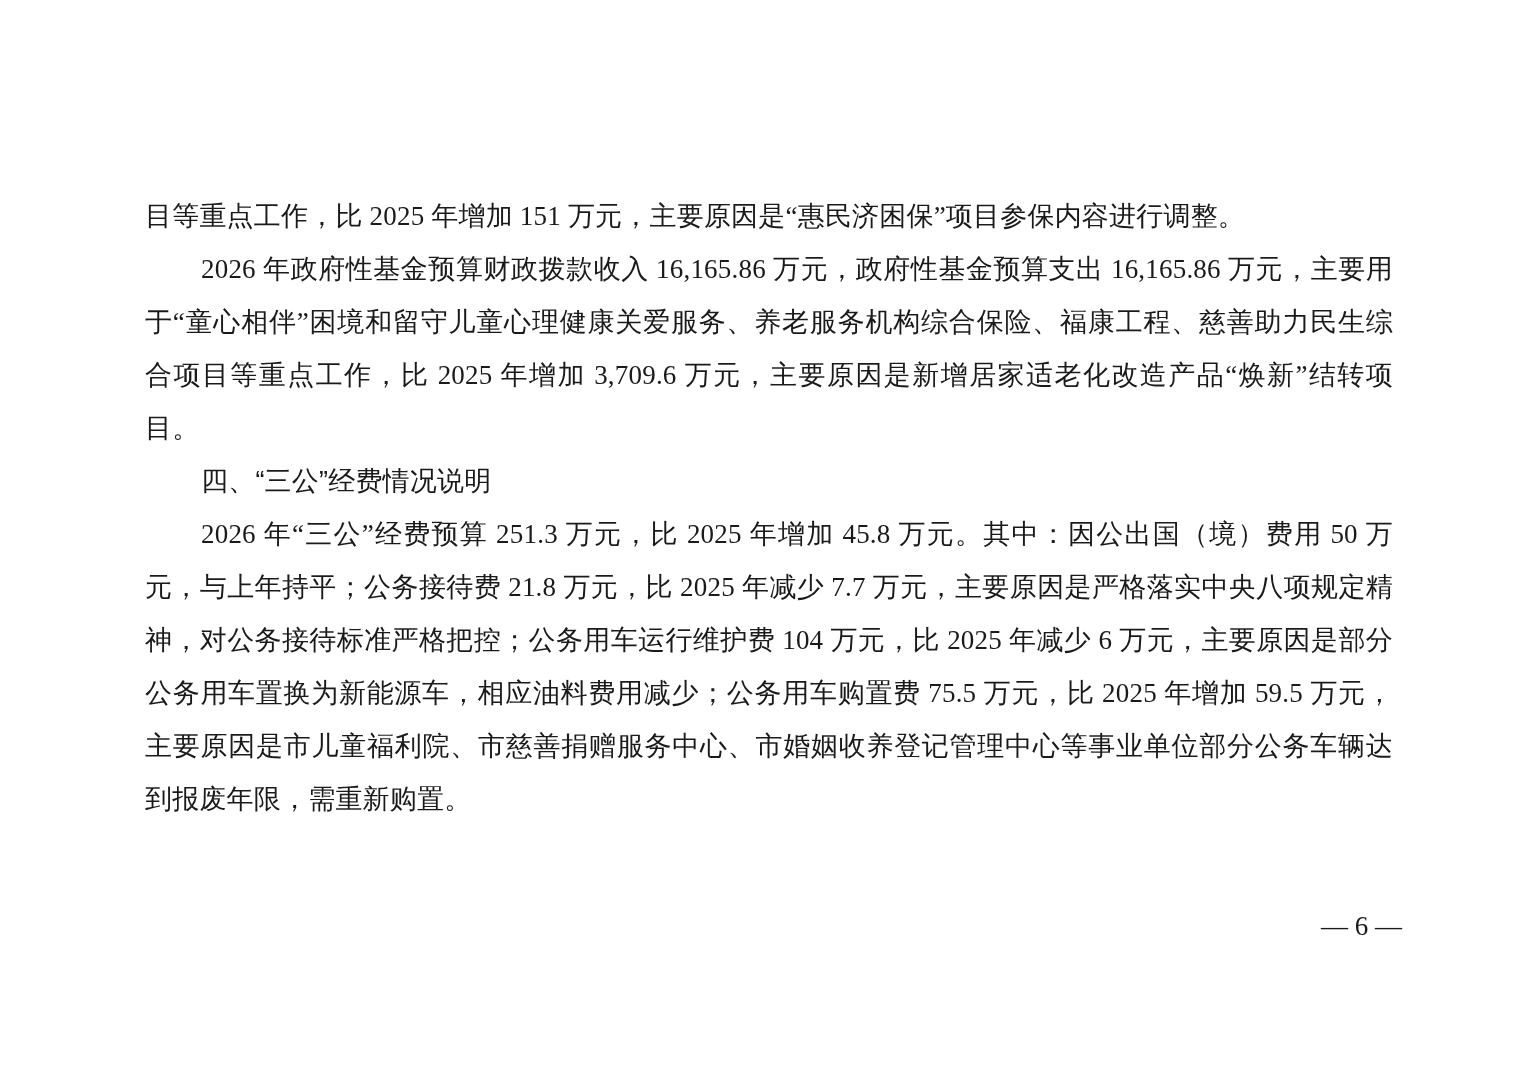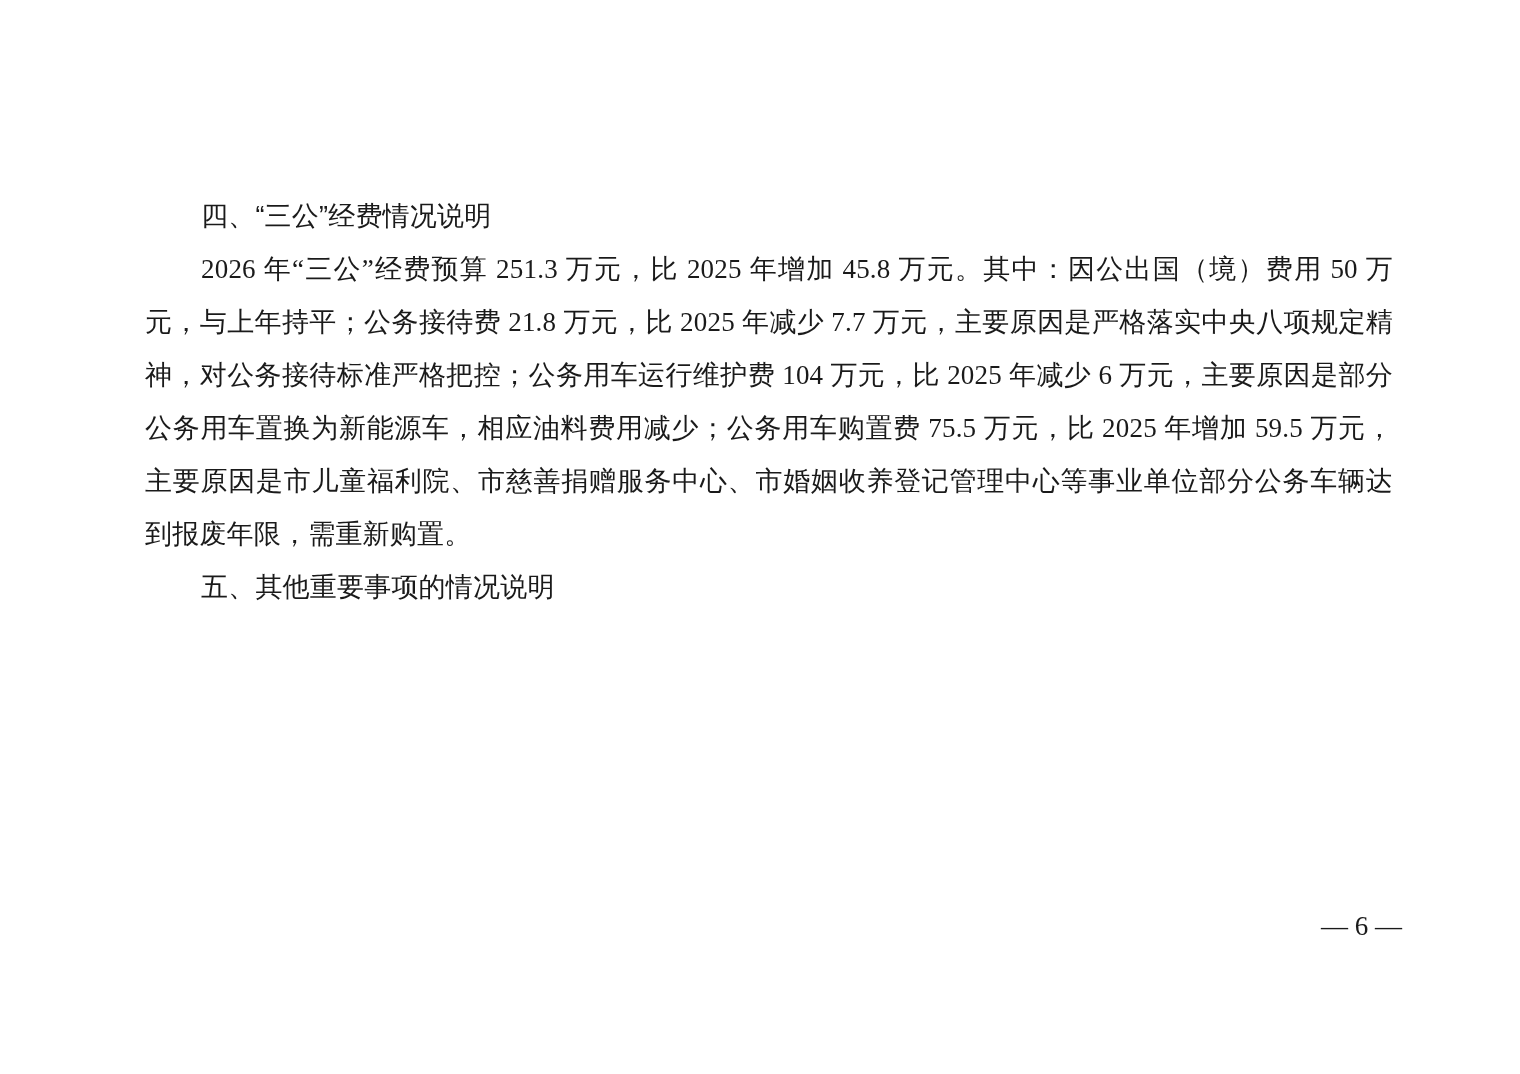--- a/index.html
+++ b/index.html
@@ -49,18 +49,19 @@
     font-size: 27px;
     line-height: 36px;
     font-family: "Liberation Serif", "DejaVu Serif", serif;
   }
 </style>
 </head>
 <body>
 
 <div class="page">
   <div class="content">
+    <p class="body-text">目等重点工作，比 2025 年增加 151 万元，主要原因是“惠民济困保”项目参保内容进行调整。</p>
+    <p class="indent body-text">2026 年政府性基金预算财政拨款收入 16,165.86 万元，政府性基金预算支出 16,165.86 万元，主要用于“童心相伴”困境和留守儿童心理健康关爱服务、养老服务机构综合保险、福康工程、慈善助力民生综合项目等重点工作，比 2025 年增加 3,709.6 万元，主要原因是新增居家适老化改造产品“焕新”结转项目。</p>
     <h2 class="heading">四、“三公”经费情况说明</h2>
     <p class="indent body-text">2026 年“三公”经费预算 251.3 万元，比 2025 年增加 45.8 万元。其中：因公出国（境）费用 50 万元，与上年持平；公务接待费 21.8 万元，比 2025 年减少 7.7 万元，主要原因是严格落实中央八项规定精神，对公务接待标准严格把控；公务用车运行维护费 104 万元，比 2025 年减少 6 万元，主要原因是部分公务用车置换为新能源车，相应油料费用减少；公务用车购置费 75.5 万元，比 2025 年增加 59.5 万元，主要原因是市儿童福利院、市慈善捐赠服务中心、市婚姻收养登记管理中心等事业单位部分公务车辆达到报废年限，需重新购置。</p>
-    <h2 class="heading">五、其他重要事项的情况说明</h2>
   </div>
   <div class="pagenum">— 6 —</div>
 </div>
 
 </body></html>

